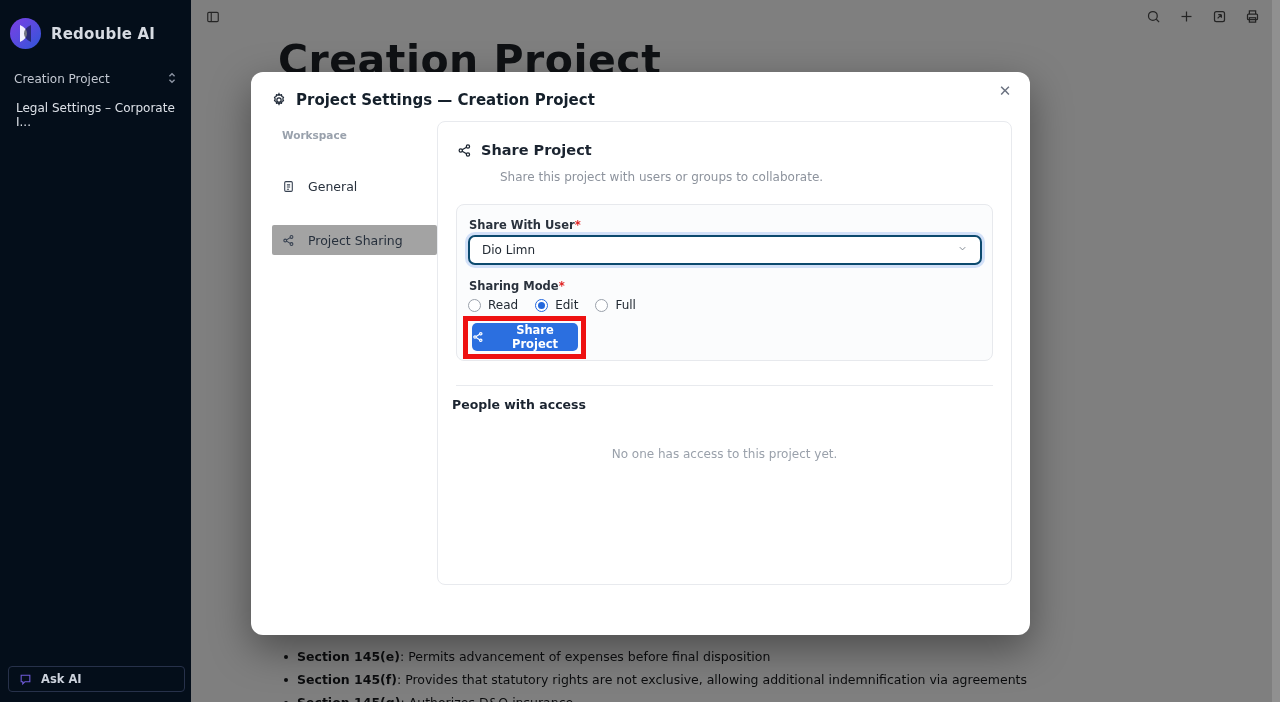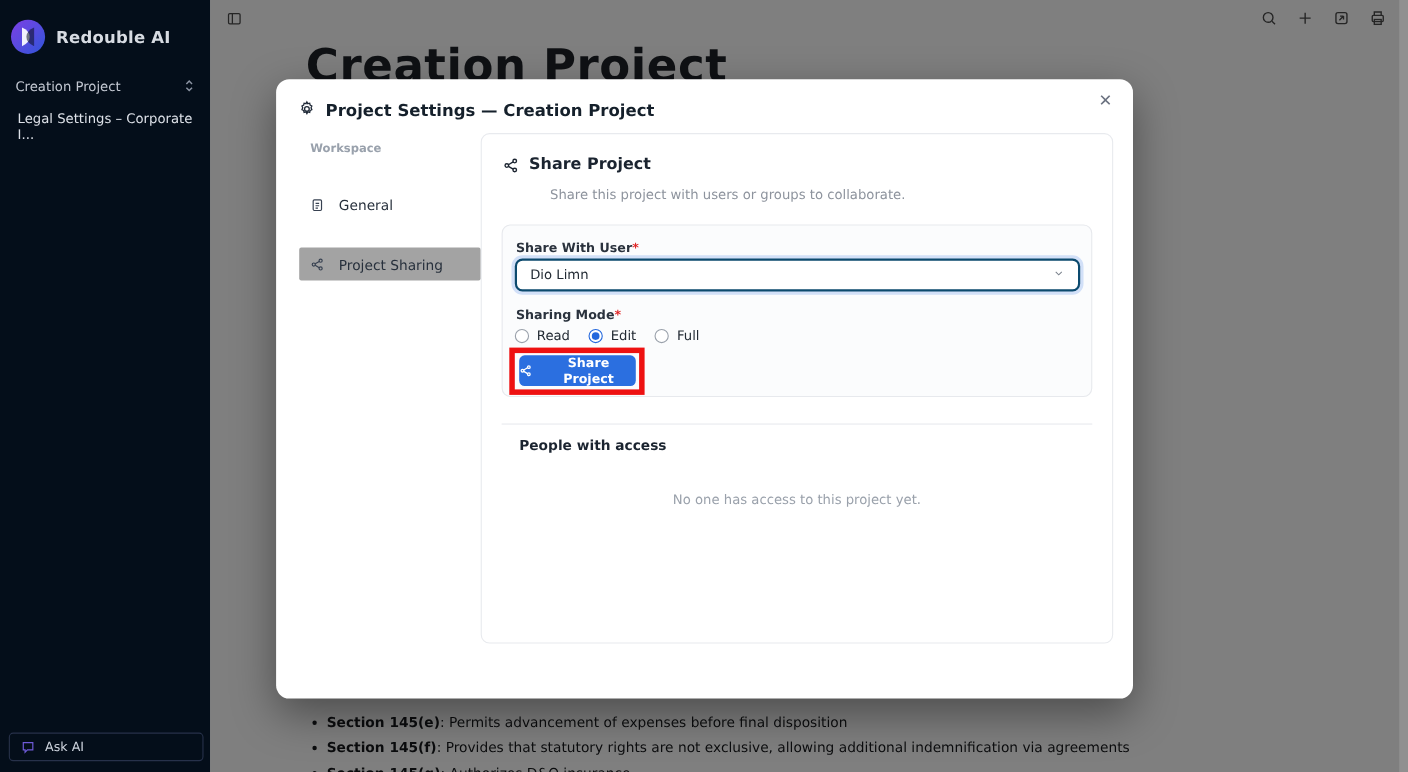--- a/index.html
+++ b/index.html
@@ -10,39 +10,39 @@
   
   .sidebar { position:absolute; left:0; top:0; width:191px; height:702px; background:#040e1a; z-index:30; }
   .brand { position:absolute; left:10px; top:18px; display:flex; align-items:center; gap:10px; }
   .logo { width:31px; height:31px; border-radius:50%; background:linear-gradient(135deg,#7b3fe4 0%,#5b4ae0 45%,#2f55d8 100%); position:relative; overflow:hidden; }
   .logo svg { position:absolute; inset:0; }
   .brand-name { color:#d7dbe2; font-size:15px; font-weight:700; letter-spacing:.2px; }
   .proj-row { position:absolute; left:0; top:68px; width:191px; height:22px; color:#c3c8d2; font-size:12px; display:flex; align-items:center; padding:0 14px; cursor:pointer; }
   .proj-row .lbl { flex:1 1 auto; }
   .updown { color:#8b93a2; }
   .navdoc { position:absolute; left:0; top:104px; width:191px; height:22px; color:#dde1e8; font-size:12px; display:flex; align-items:center; padding:0 16px; }
-  .askai { position:absolute; left:8px; top:666px; width:177px; height:26px; border:1px solid #27314a; border-radius:4px; display:flex; align-items:center; gap:9px; padding:0 10px; color:#ccd2dc; font-size:11.5px; font-weight:400; cursor:pointer; }
+  .askai { position:absolute; left:8px; top:666px; width:177px; height:26px; border:1px solid #27314a; border-radius:4px; display:flex; align-items:center; gap:9px; padding:0 10px; color:#ccd2dc; font-size:11.5px; font-weight:700; cursor:pointer; }
 
   
   .page { position:absolute; left:191px; top:0; right:0; bottom:0; background:#ffffff; }
   .panel-toggle { position:absolute; left:15px; top:9px; color:#4a4a4a; }
   .top-icons { position:absolute; right:20px; top:9px; display:flex; gap:18px; color:#4a4a4a; }
   .top-icons .ic { width:15px; height:15px; }
   .page-h1 { position:absolute; left:87px; top:36px; font-size:41px; font-weight:700; color:#1f2328; letter-spacing:.5px; white-space:nowrap; }
   .bullets { position:absolute; left:93px; top:645px; font-size:12.5px; color:#17191c; line-height:23px; }
   .bullets .bl { display:flex; gap:9px; }
   .bullets .dot { width:4px; height:4px; border-radius:50%; background:#17191c; margin-top:10px; flex:0 0 auto; }
   .bullets b { font-weight:700; }
   .scrollbar { position:absolute; right:0; top:0; width:8px; height:702px; background:#909090; z-index:25; }
 
   .overlay { position:absolute; left:191px; top:0; right:0; bottom:0; background:rgba(0,0,0,0.5); z-index:10; }
 
   
   .modal { position:absolute; left:251px; top:72px; width:779px; height:563px; background:#fff; border-radius:12px; box-shadow:0 14px 40px rgba(0,0,0,.4); z-index:20; }
-  .m-head { position:absolute; left:20px; top:90px; display:flex; gap:9px; }
+  .m-head { position:absolute; left:20px; top:90px; display:flex; align-items:center; gap:9px; }
   .m-head { top:19px; }
   .m-title { font-size:15px; font-weight:700; color:#15202b; }
   .m-close { position:absolute; right:16px; top:10px; width:18px; height:18px; color:#6b7280; font-size:15px; line-height:18px; text-align:center; cursor:pointer; }
 
   .m-side { position:absolute; left:21px; top:49px; width:165px; }
   .m-side .sect { font-size:10.5px; color:#99a1ac; padding:8px 10px 6px; font-weight:600; }
   .m-item { display:flex; align-items:center; gap:13px; height:30px; padding:0 10px; font-size:12.5px; color:#27303c; border-radius:2px; cursor:pointer;margin-top:24px; }
   .m-item.active { background:#a3a3a3; }
   .m-item .mi { color:#374151; display:flex; }
 
@@ -57,21 +57,21 @@
   .select .chev { margin-left:auto; color:#7a828c; }
   .radios { position:absolute; left:11px; top:93px; display:flex; align-items:center; gap:17px; font-size:12px; color:#222a33; }
   .radio { display:flex; align-items:center; gap:7px; cursor:pointer; }
   .rdot { width:13px; height:13px; border-radius:50%; border:1.5px solid #9aa1ab; background:#fff; position:relative; }
   .radio.sel .rdot { border-color:#2468dd; }
   .radio.sel .rdot::after { content:""; position:absolute; inset:2px; border-radius:50%; background:#2468dd; }
   .hl-rect { position:absolute; left:6px; top:111px; width:123px; height:43px; border:5px solid #ee1111; }
   .share-btn { position:absolute; left:15px; top:118px; width:106px; height:28px; background:#2b6fe0; border:none; border-radius:5px; color:#fff; font-size:11.5px; font-weight:600; display:flex; align-items:center; justify-content:center; gap:8px; cursor:pointer; font-family:inherit; }
 
   .divider { position:absolute; left:18px; right:18px; top:263px; border-top:1px solid #e8eaee; }
-  .people-h { position:absolute; left:34px; top:275px; font-size:12.5px; font-weight:700; color:#1b2430; }
+  .people-h { position:absolute; left:14px; top:275px; font-size:12.5px; font-weight:700; color:#1b2430; }
   .empty-t { position:absolute; left:0; right:0; top:325px; text-align:center; font-size:12px; color:#9aa1ab; }
 </style>
 </head>
 <body>
 
 <div class="stage">
 
   <div class="page">
     <span class="panel-toggle">
       <svg width="14" height="14" viewBox="0 0 24 24" fill="none" stroke="currentColor" stroke-width="2">

